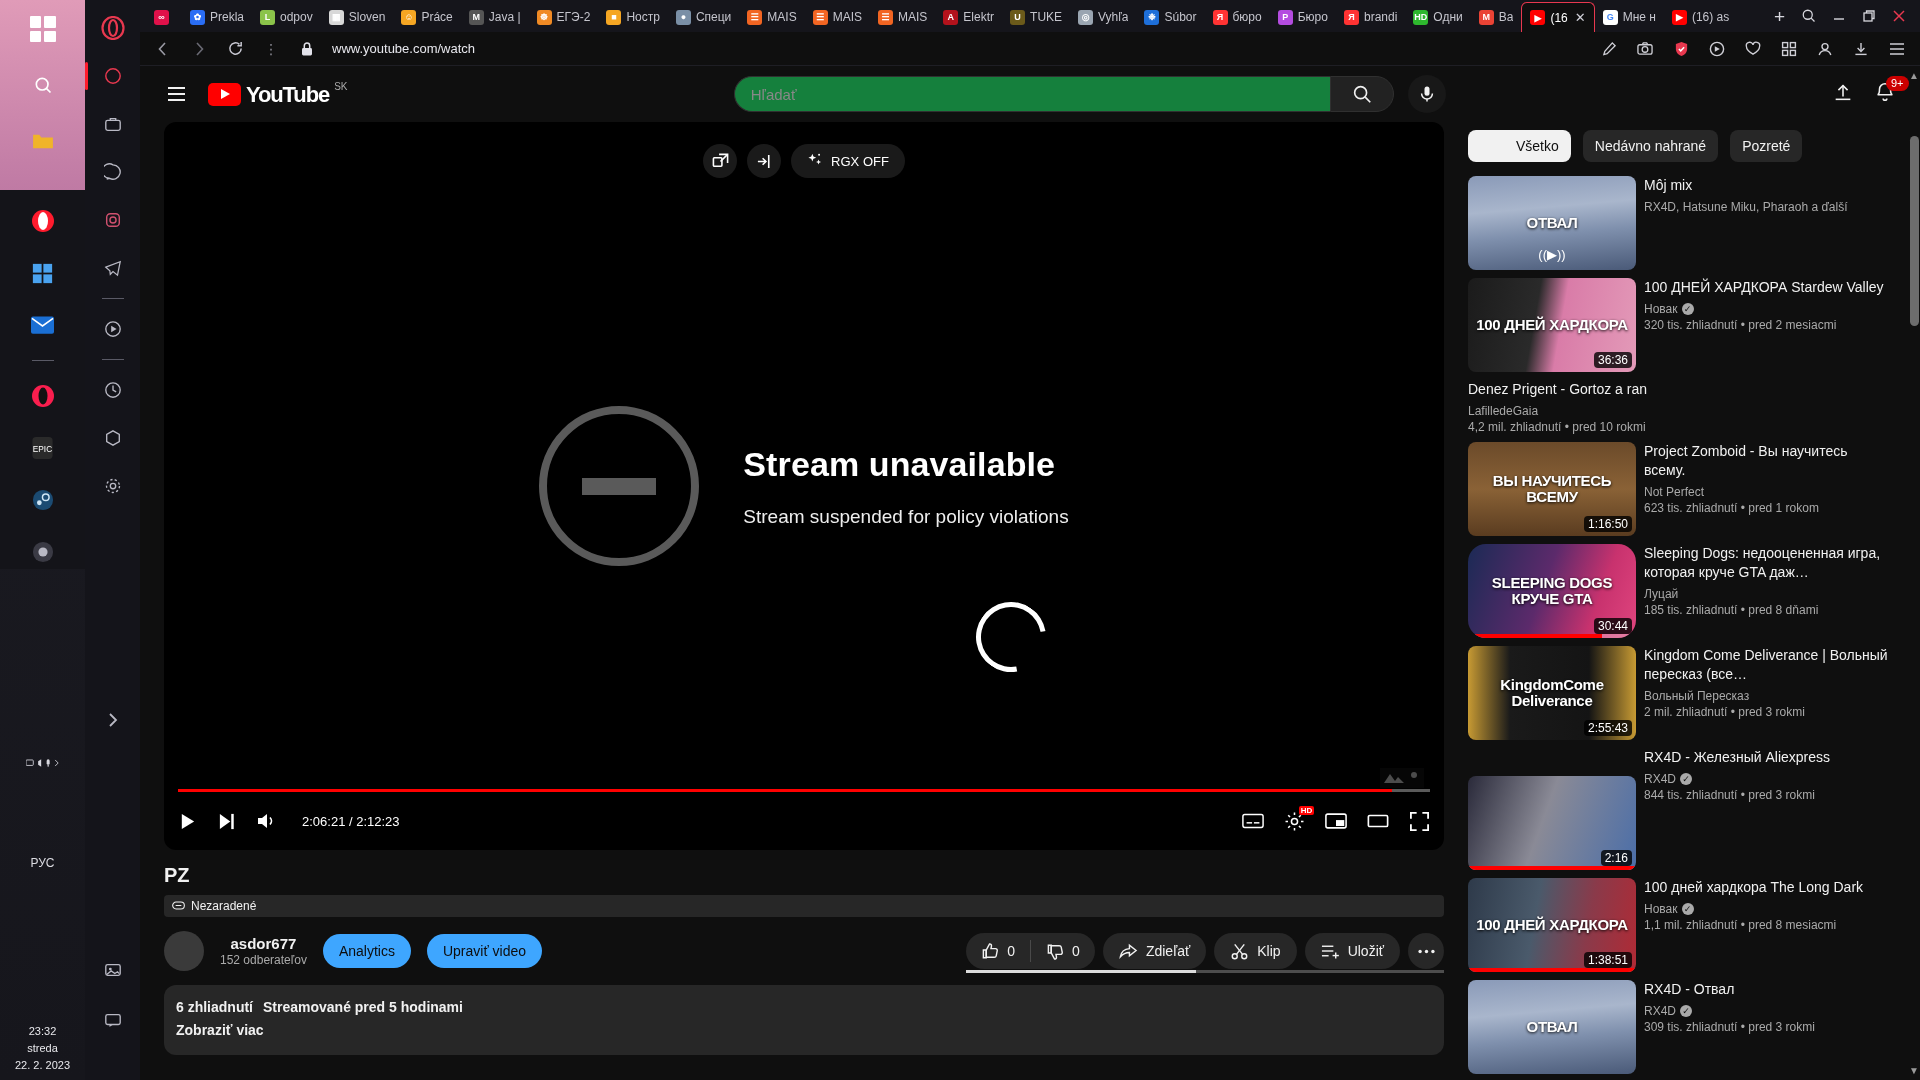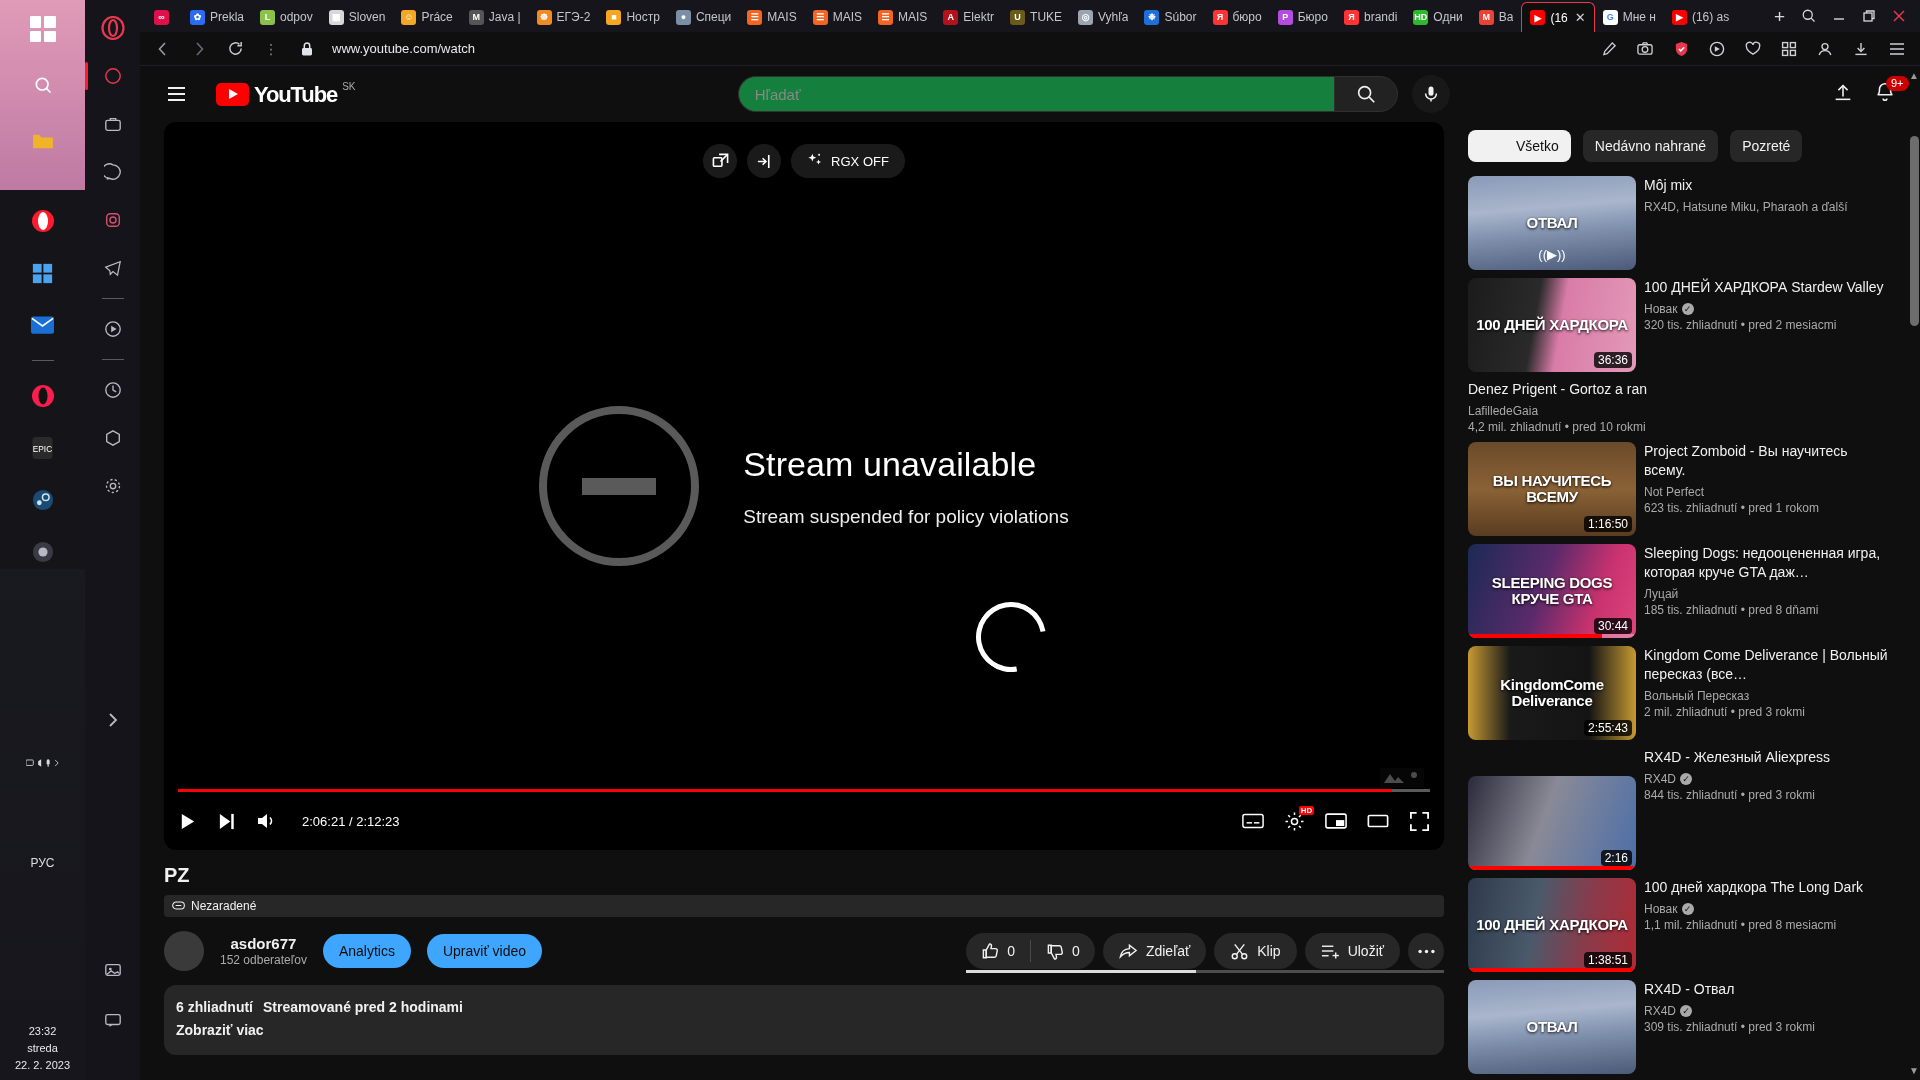--- a/index.html
+++ b/index.html
@@ -51,21 +51,21 @@
   .tabclose { font-size:13px; color:#d0d0d8; margin-left:2px;}
   .tabstrip-right { margin-left:auto; display:flex; align-items:center; gap:16px; padding:0 14px 4px 10px; color:#d7d7de; font-size:15px;}
 
   .toolbar { height:34px; background:#0f0f0f; display:flex; align-items:center; padding:0 12px; gap:14px; border-bottom:1px solid #1e1e24;}
   .tb-btn { width:22px; height:22px; display:flex; align-items:center; justify-content:center; color:#b9b9c2; font-size:15px;}
   .urlbar { flex:1; display:flex; align-items:center; gap:9px; font-size:13px; color:#e8e8ee; min-width:0;}
   .toolbar-right { display:flex; align-items:center; gap:14px; color:#cfcfd6; font-size:14px;}
 
   
   .yt { flex:1; display:flex; flex-direction:column; background:#0f0f0f; min-height:0; position:relative;}
-  .ythead { height:56px; display:flex; align-items:center; padding:0 16px; gap:20px; flex:0 0 56px;}
+  .ythead { height:56px; display:flex; align-items:center; padding:0 16px; gap:12px; flex:0 0 56px;}
   .hamburger { width:40px; height:40px; display:flex; flex-direction:column; justify-content:center; align-items:center; gap:4px;}
   .hamburger i { width:17px; height:2px; background:#f1f1f1; display:block;}
   .ytlogo { display:flex; align-items:flex-start; gap:5px;}
   .play-badge { width:33px; height:23px; background:#ff0000; border-radius:5px; display:flex; align-items:center; justify-content:center;}
   .play-badge::after { content:""; border-left:9px solid #fff; border-top:5.5px solid transparent; border-bottom:5.5px solid transparent; margin-left:2px;}
   .ytword { font-size:22px; font-weight:bold; letter-spacing:-1.1px; color:#fff; line-height:23px; font-family:"Liberation Sans",sans-serif;}
   .ytcc { font-size:10px; color:#aaa; margin-top:-2px;}
   .searchwrap { flex:1; display:flex; justify-content:center; align-items:center; gap:14px; max-width:none;}
   .searchbox { display:flex; width:660px; height:36px;}
   .searchinput {
@@ -84,21 +84,21 @@
   .secondary { flex:1; min-width:0; padding-top:8px;}
 
   
   .player { position:relative; width:100%; height:728px; background:#000; border-radius:12px; overflow:hidden; flex:0 0 728px;}
   .player-top { position:absolute; top:22px; left:0; width:100%; display:flex; justify-content:center; align-items:center; gap:10px; z-index:5;}
   .ptbtn { width:34px; height:34px; border-radius:50%; background:rgba(255,255,255,0.10); display:flex; align-items:center; justify-content:center; color:#fff;}
   .rgx { height:34px; border-radius:17px; background:rgba(255,255,255,0.10); display:flex; align-items:center; gap:8px; padding:0 16px; color:#fff; font-size:13px; font-weight:500;}
   .err { position:absolute; top:50%; left:0; width:100%; transform:translateY(-50%); display:flex; align-items:center; justify-content:center; gap:44px;}
   .err-circle { width:160px; height:160px; border-radius:50%; border:8px solid #5a5a5a; display:flex; align-items:center; justify-content:center; flex:0 0 160px;}
   .err-circle i { width:74px; height:17px; background:#5a5a5a; display:block;}
-  .err-txt h2 { font-size:34px; font-weight:400; color:#fff; margin-bottom:22px; letter-spacing:0.1px;}
+  .err-txt h2 { font-size:34px; font-weight:700; color:#fff; margin-bottom:22px; letter-spacing:0.1px;}
   .err-txt p { font-size:19px; color:#eee; font-weight:400;}
   .spinner { position:absolute; left:812px; top:480px; width:70px; height:70px; border:5px solid transparent; border-top-color:#fff; border-left-color:#fff; border-bottom-color:#fff; border-radius:50%; transform:rotate(35deg); z-index:6;}
   .ctrls { position:absolute; bottom:0; left:0; width:100%; padding:0 14px 6px;}
   .progress { height:3px; background:#5a5a5a; position:relative; margin-bottom:6px;}
   .progress i { position:absolute; left:0; top:0; height:100%; background:#f00;}
   .ctrlrow { height:46px; display:flex; align-items:center; gap:20px; color:#fff;}
   .ctrl { display:flex; align-items:center; justify-content:center; color:#fff;}
   .timetxt { font-size:13px; color:#fff; margin-left:4px;}
   .ctrl-right { margin-left:auto; display:flex; align-items:center; gap:20px;}
   .hdbadge { position:absolute; font-size:8px; font-weight:bold; background:#f00; color:#fff; border-radius:2px; padding:0 2px; transform:translate(12px,-11px);}
@@ -139,21 +139,21 @@
   .vmeta .c { font-size:12px; color:#aaa; margin-top:5px; display:flex; align-items:center; gap:4px;}
   .vmeta .s { font-size:12px; color:#aaa; margin-top:2px;}
   .verified { width:12px; height:12px; border-radius:50%; background:#aaa; color:#0f0f0f; font-size:9px; display:inline-flex; align-items:center; justify-content:center;}
   .livebadge { position:absolute; left:50%; bottom:8px; transform:translateX(-50%); color:#fff; font-size:13px;}
 
   
   .th-otval { background:linear-gradient(175deg,#8a9ab8 0%,#a9b6cc 35%,#7f90ad 60%,#4a5a78 100%);text-decoration:underline;}
   .th-sdv { background:linear-gradient(100deg,#1b1b1b 0%,#2a2a2a 40%,#d97ca8 55%,#e39ab8 100%);}
   .th-wave { background:linear-gradient(180deg,#0e5f6b 0%,#18a8a0 40%,#3fd9c6 55%,#0b4a55 100%);}
   .th-pz { background:linear-gradient(180deg,#6b4a2a 0%,#8a6236 50%,#5a3c20 100%);}
-  .th-sd { background:linear-gradient(110deg,#1b2a55 0%,#5c2a6b 45%,#c8326e 75%,#e0457e 100%);}
+  .th-sd { background:linear-gradient(110deg,#1b2a55 0%,#5c2a6b 45%,#c8326e 75%,#e0457e 100%);border-radius:18px;}
   .th-kcd { background:linear-gradient(90deg,#c79a33 0%,#1a1a1a 25%,#141414 72%,#c79a33 100%);}
   .th-ali { background:linear-gradient(110deg,#2a2a3a 0%,#8a8a96 45%,#4b6ea8 100%);margin-top:28px;}
   .th-tld { background:linear-gradient(100deg,#2e3a4a 0%,#4a5a6b 40%,#8a3a4a 70%,#b02a35 100%);}
   .thumb-txt { position:absolute; inset:0; display:flex; align-items:center; justify-content:center; font-weight:900; font-size:15px; color:#fff; text-align:center; text-shadow:0 1px 3px #000; letter-spacing:-0.3px; line-height:1.05; padding:2px;}
 
   .scrollbar { position:absolute; right:0; top:0; width:11px; height:100%; background:#0f0f0f;}
   .scrollthumb { position:absolute; right:1px; top:70px; width:9px; height:190px; background:#6d6d6d; border-radius:5px;}
   .scroll-arrow { position:absolute; right:1px; font-size:10px; color:#9a9a9a; }
 </style>
 </head>
@@ -782,21 +782,21 @@
               </span>
               <span class="hbar">
                   <i></i>
                 </span>
             </div>
           </div>
 
           <div class="descbox">
             <div class="line1">
               <span>6 zhliadnutí</span>
-              <span>Streamované pred 2 hodinami</span>
+              <span>Streamované pred 5 hodinami</span>
             </div>
             <div class="more">Zobraziť viac</div>
           </div>
         </div>
 
         <div class="secondary">
           <div class="chips" id="chips-host">
               <div class="fchip on">Všetko</div>
               <div class="fchip">Nedávno nahrané</div>
               <div class="fchip">Pozreté</div>

